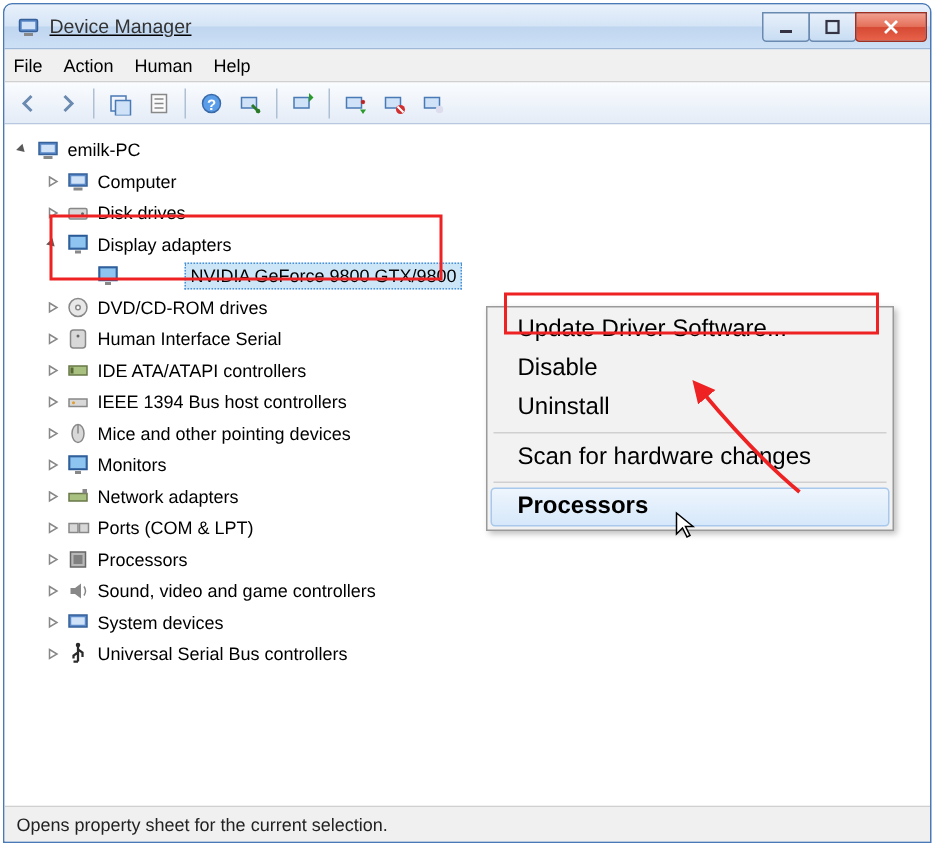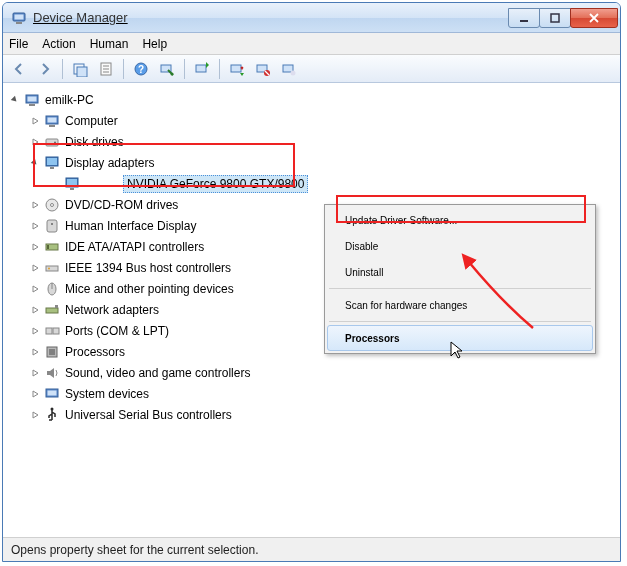--- a/index.html
+++ b/index.html
@@ -23,21 +23,21 @@
 .tree li { white-space: nowrap; position: relative; }
 .node { display: flex; align-items: center; height: 21px; padding-left: 2px; }
 .expander { width: 12px; height: 12px; display: flex; align-items: center; justify-content: center; margin-right: 3px; cursor: pointer; }
 .expander svg { display: block; }
 .dev-icon { width: 16px; height: 16px; margin-right: 5px; display: inline-flex; align-items: center; justify-content: center; }
 .node-label { color: #000; }
 .highlight-box { position: absolute; border: 2px solid #ee2222; pointer-events: none; }
 .hb1 { left: 30px; top: 60px; width: 262px; height: 44px; }
 .hb2 { left: 333px; top: 112px; width: 250px; height: 28px; }
 .context-menu { position: absolute; left: 321px; top: 121px; width: 272px; background: #f2f2f2; border: 1px solid #9a9a9a; box-shadow: 2px 2px 4px rgba(0,0,0,0.25); padding: 2px; }
-.context-menu .cm-item { height: 26px; display: flex; align-items: center; padding: 0 18px; cursor: default; font-size: 10px; }
+.context-menu .cm-item { height: 26px; display: flex; align-items: center; padding: 0 18px; cursor: default; font-size: 16px; }
 .context-menu .cm-item:hover, .context-menu .cm-item.hovered { background: linear-gradient(to bottom, #eef5fd, #d6e8fa); border: 1px solid #a8c8ec; border-radius: 3px; padding: 0 17px; height: 26px; }
 .context-menu .cm-sep { height: 1px; background: #d0d0d0; margin: 3px 2px; }
 .arrow-annotation { position: absolute; left: 430px; top: 170px; pointer-events: none; }
 .cursor { position: absolute; left: 445px; top: 257px; pointer-events: none; }
 .selected-node { background: #cde6f7; border: 1px dotted #4a90d9; margin-left: 38px; }
 </style>
 </head>
 <body>
 
 <div class="window">
@@ -252,21 +252,21 @@
                   <svg width="10" height="10">
                     <path d="M3 2 L8 5 L3 8 Z" fill="none" stroke="#888"></path>
                   </svg>
                 </span>
                 <span class="dev-icon">
                   <svg width="16" height="16">
                     <rect x="3" y="2" width="10" height="12" rx="2" fill="#d8d8d8" stroke="#888"></rect>
                     <circle cx="8" cy="6" r="1" fill="#666"></circle>
                   </svg>
                 </span>
-                <span class="node-label">Human Interface Display</span>
+                <span class="node-label">Human Interface Serial</span>
               </div>
             </li>
             <li>
               <div class="node">
                 <span class="expander">
                   <svg width="10" height="10">
                     <path d="M3 2 L8 5 L3 8 Z" fill="none" stroke="#888"></path>
                   </svg>
                 </span>
                 <span class="dev-icon">
@@ -301,20 +301,37 @@
                     <path d="M3 2 L8 5 L3 8 Z" fill="none" stroke="#888"></path>
                   </svg>
                 </span>
                 <span class="dev-icon">
                   <svg width="16" height="16">
                     <ellipse cx="8" cy="8" rx="4" ry="6" fill="#d8d8d8" stroke="#888"></ellipse>
                     <line x1="8" y1="2" x2="8" y2="8" stroke="#888"></line>
                   </svg>
                 </span>
                 <span class="node-label">Mice and other pointing devices</span>
+              </div>
+            </li>
+            <li>
+              <div class="node">
+                <span class="expander">
+                  <svg width="10" height="10">
+                    <path d="M3 2 L8 5 L3 8 Z" fill="none" stroke="#888"></path>
+                  </svg>
+                </span>
+                <span class="dev-icon">
+                  <svg width="16" height="16">
+                    <rect x="2" y="2" width="12" height="9" fill="#4a7ab5" stroke="#2a5a95"></rect>
+                    <rect x="3" y="3" width="10" height="7" fill="#8ec4f0"></rect>
+                    <rect x="6" y="12" width="4" height="2" fill="#888"></rect>
+                  </svg>
+                </span>
+                <span class="node-label">Monitors</span>
               </div>
             </li>
             <li>
               <div class="node">
                 <span class="expander">
                   <svg width="10" height="10">
                     <path d="M3 2 L8 5 L3 8 Z" fill="none" stroke="#888"></path>
                   </svg>
                 </span>
                 <span class="dev-icon">

